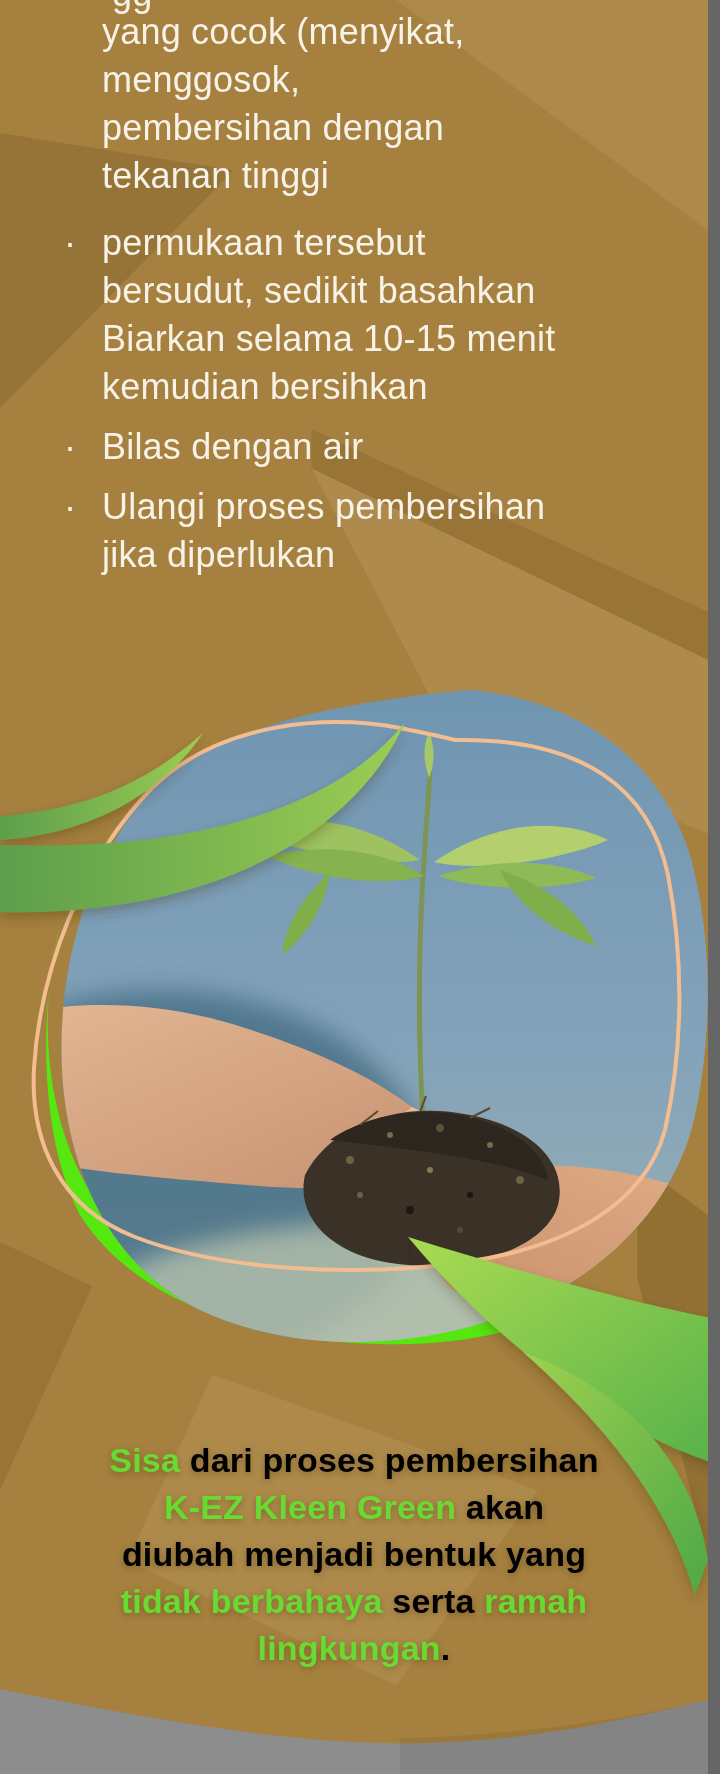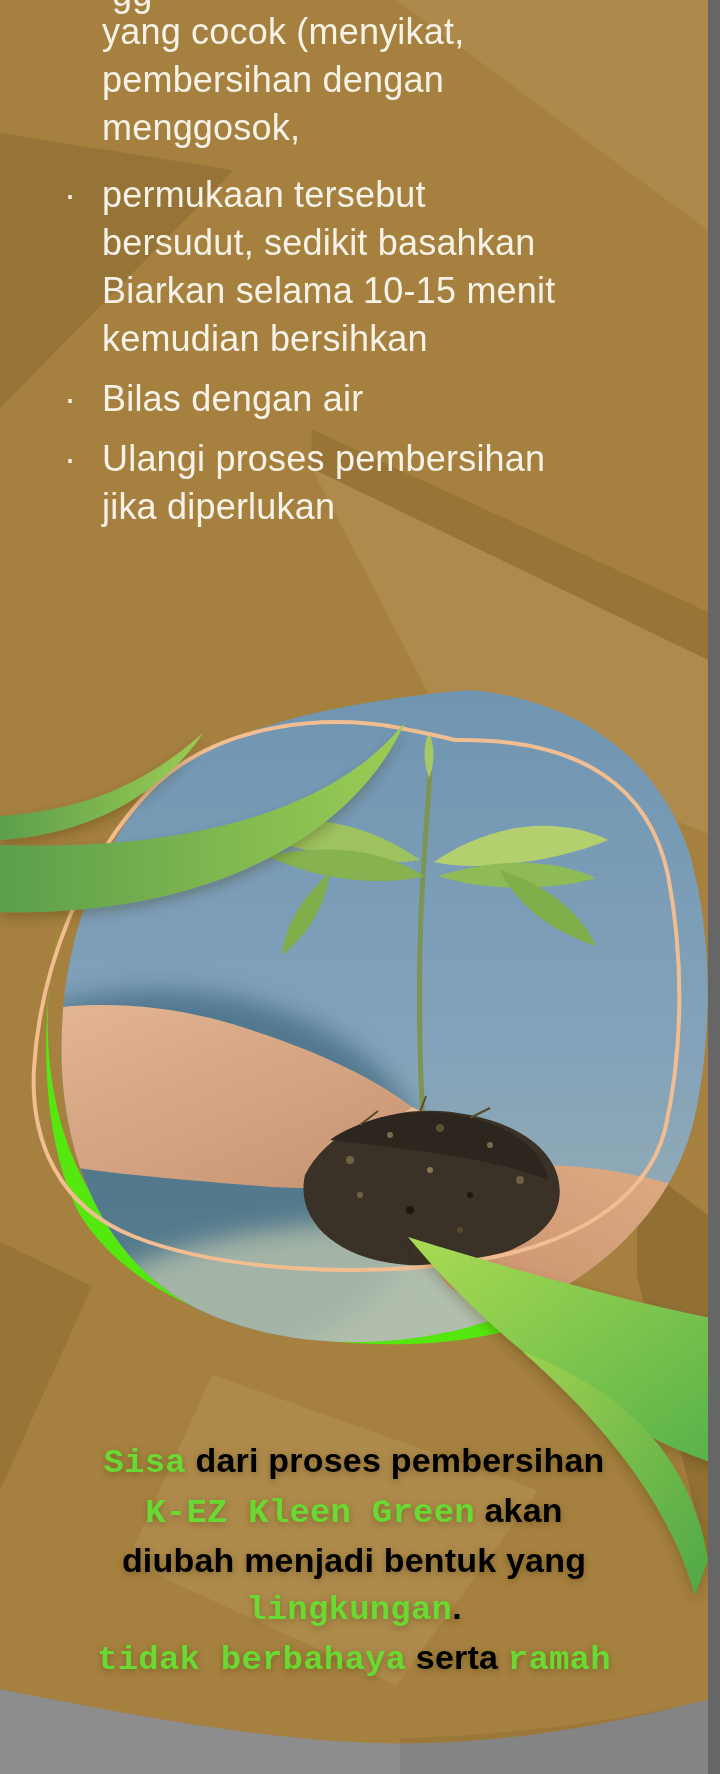--- a/index.html
+++ b/index.html
@@ -27,21 +27,21 @@
   .bullet{position:relative;margin:0 0 12px 0;}
   .dot{position:absolute;left:-38px;top:0;}
   
   .scene{position:absolute;left:0;top:620px;width:720px;height:1020px;display:block;}
   
   .footer{
     position:absolute;left:0;right:0;top:1437px;text-align:center;
     font-size:34px;line-height:47px;font-weight:700;letter-spacing:.2px;
     text-shadow:0 2px 6px rgba(60,40,10,.35);
   }
-  .g{color:#69da31;font-family:Liberation Mono, monospace;}
+  .g{color:#69da31;}
   .w{color:#000000;}
   
   .floor{position:absolute;left:0;bottom:0;width:720px;height:140px;display:block;}
 </style>
 </head>
 <body>
 
 <div class="poster">
 
   <div class="bg">
@@ -56,22 +56,23 @@
 
   <svg class="floor" viewBox="0 0 720 140" aria-hidden="true">
     <path d="M0,55 C150,85 300,113 430,109 C560,105 662,76 720,63 L720,140 L0,140 Z" fill="#8d8d8d"></path>
     <path d="M400,104 C560,100 662,76 720,63 L720,140 L400,140 Z" fill="rgba(0,0,0,0.06)"></path>
   </svg>
 
   <div class="copy">
     <div class="clipped">gg</div>
     <div class="para">
       <div>yang cocok (menyikat,</div>
+      <div>menggosok,</div>
       <div>pembersihan dengan</div>
-      <div>menggosok,</div>
+      <div>tekanan tinggi</div>
     </div>
     <div class="bullet">
       <span class="dot">·</span>
       <div>permukaan tersebut</div>
       <div>bersudut, sedikit basahkan</div>
       <div>Biarkan selama 10-15 menit</div>
       <div>kemudian bersihkan</div>
     </div>
     <div class="bullet">
       <span class="dot">·</span>
@@ -206,20 +207,20 @@
     <div>
       <span class="g">Sisa</span><span class="w"> dari proses pembersihan</span>
     </div>
     <div>
       <span class="g">K-EZ Kleen Green</span><span class="w"> akan</span>
     </div>
     <div>
       <span class="w">diubah menjadi bentuk yang</span>
     </div>
     <div>
+      <span class="g">tidak berbahaya</span><span class="w"> serta </span><span class="g">ramah</span>
+    </div>
+    <div>
       <span class="g">lingkungan</span><span class="w">.</span>
     </div>
-    <div>
-      <span class="g">tidak berbahaya</span><span class="w"> serta </span><span class="g">ramah</span>
-    </div>
   </div>
 
 </div>
 
 </body></html>

